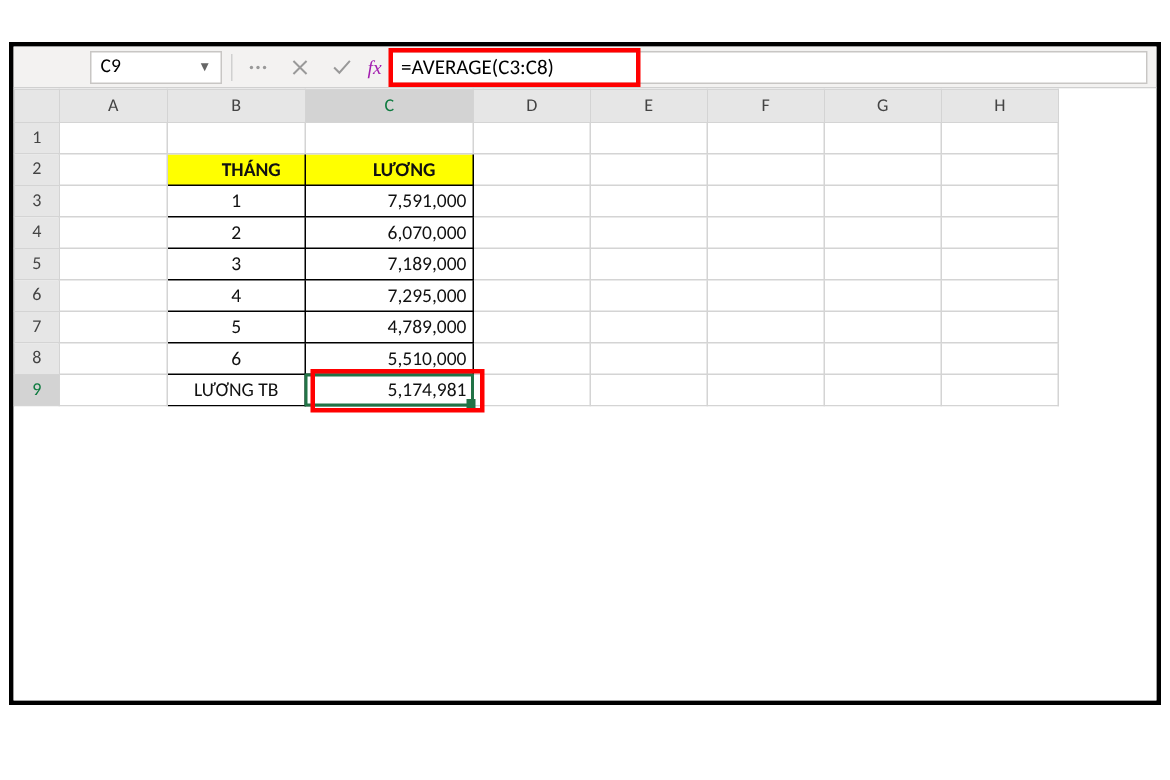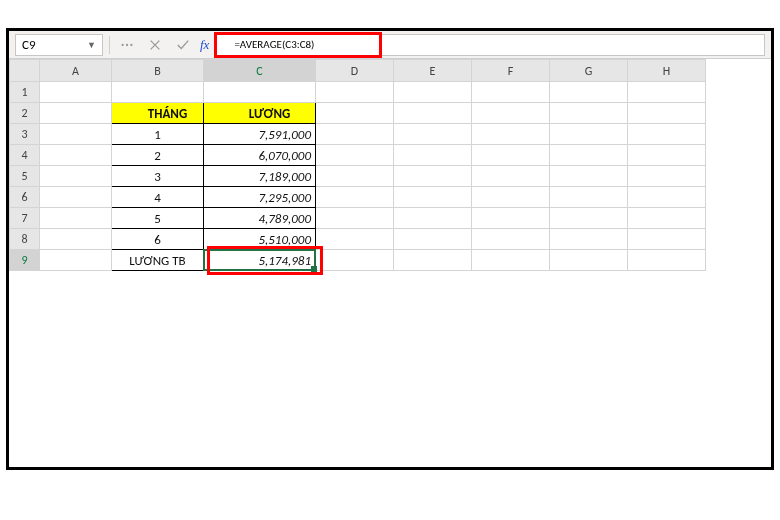--- a/index.html
+++ b/index.html
@@ -5,30 +5,30 @@
     * { margin: 0; padding: 0; box-sizing: border-box; }
     body { font-family: Calibri, Arial, sans-serif; font-size: 13px; background: #fff; width: 780px; height: 520px; overflow: hidden; position: relative; }
     .outer-border { position: absolute; top: 28px; left: 6px; right: 6px; bottom: 50px; border: 3px solid #000; overflow: hidden; }
 
     .formula-bar {
       display: flex; align-items: center; height: 28px; background: #f3f2f1;
       border-bottom: 1px solid #d0d0d0; gap: 6px; padding: 0 6px;
     }
     .name-box {
       width: 88px; height: 22px; background: #fff; border: 1px solid #c8c6c4;
-      display: flex; align-items: center; padding: 0 6px; font-size: 13px;
+      display: flex; align-items: center; padding: 0 6px; font-size: 13px; margin-left: 45px;
     }
     .name-box-dd { color: #666; font-size: 9px; margin-left: auto; }
     .fb-divider { width: 1px; height: 18px; background: #d0d0d0; }
     .fb-icon { width: 22px; height: 22px; display: flex; align-items: center; justify-content: center; color: #999; }
     .fb-icon svg { width: 14px; height: 14px; }
-    .fx-label { font-style: italic; font-family: 'Times New Roman', serif; color: #1d4ed8; font-size: 13px; }
+    .fx-label { font-style: italic; font-family: 'Times New Roman', serif; color: #a21caf; font-size: 13px; }
     .formula-input {
       flex: 1; height: 22px; background: #fff; border: 1px solid #c8c6c4;
-      display: flex; align-items: center; padding: 0 18px; font-size: 11px; position: relative;
+      display: flex; align-items: center; padding: 0 6px; font-size: 14px; position: relative;
     }
     .formula-red-box { position: absolute; left: -2px; top: -3px; height: 26px; width: 168px; border: 3px solid #ff0000; pointer-events: none; }
 
     .sheet { display: flex; flex-direction: column; height: calc(100% - 28px); position: relative; background: #fff; }
     .grid-wrap { overflow: hidden; }
 
     table { border-collapse: collapse; table-layout: fixed; }
     th, td { border: 1px solid #d4d4d4; height: 21px; padding: 0; font-weight: normal; }
     th { background: #e6e6e6; color: #444; font-size: 12px; text-align: center; position: relative; }
     th.col-hdr { height: 22px; }
@@ -40,21 +40,21 @@
     .corner { width: 30px; background: #e6e6e6; border: 1px solid #d4d4d4; }
 
     col.c-row { width: 30px; }
     col.c-A { width: 72px; }
     col.c-B { width: 92px; }
     col.c-C { width: 112px; }
     col.c-wide { width: 78px; }
 
     .data-border { border: 1px solid #000 !important; }
     .hdr-yellow { background: #ffff00 !important; text-align: center; font-weight: bold; padding-left: 24px; }
-    .num-right { text-align: right; font-style: italic; }
+    .num-right { text-align: right; }
     .num-center { text-align: center; }
 
     .sel-overlay {
       position: absolute; border: 2px solid #217346; pointer-events: none;
       background: transparent;
     }
     .sel-handle { position: absolute; right: -3px; bottom: -3px; width: 6px; height: 6px; background: #217346; }
 
     .red-box-cell { position: absolute; border: 3px solid #ff0000; pointer-events: none; }
   </style>

